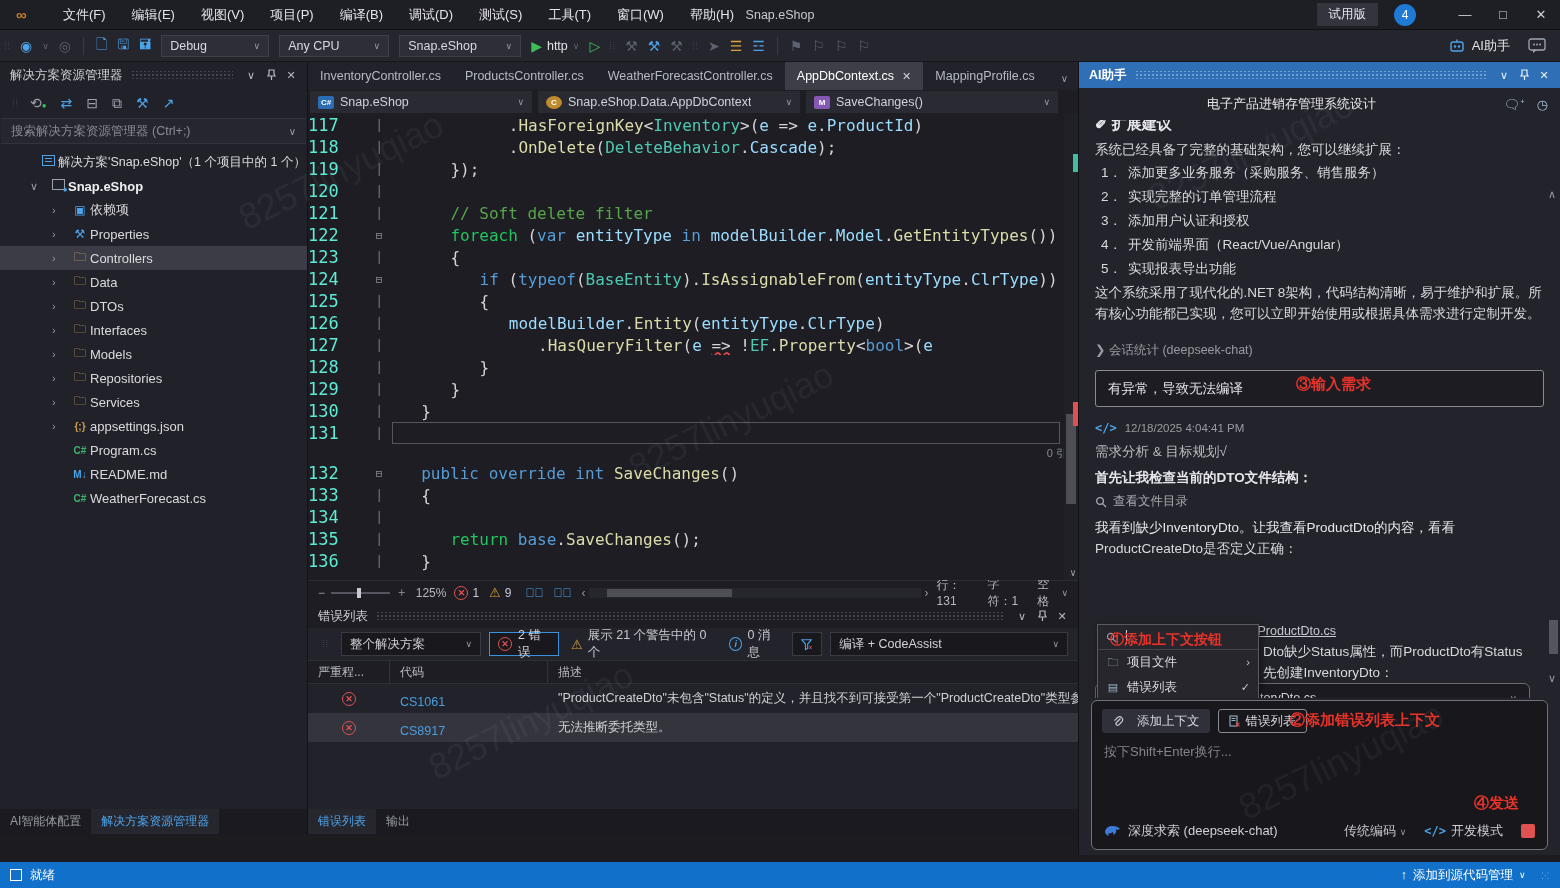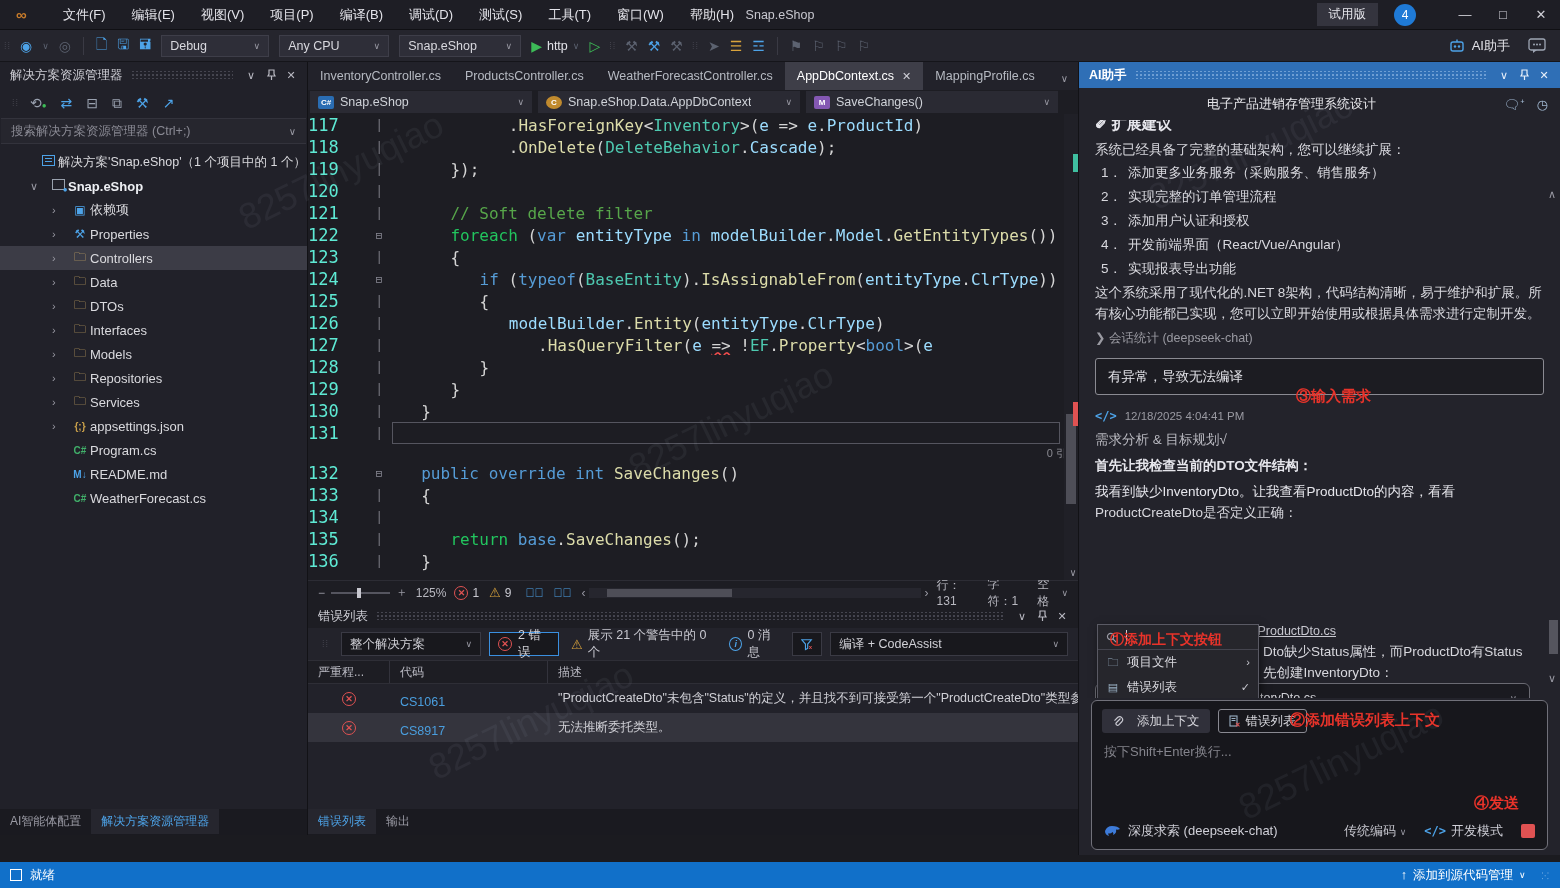--- a/index.html
+++ b/index.html
@@ -139,21 +139,21 @@
   .ai-title-row { height:32px; display:flex; align-items:center; padding:0 12px; }
   .ai-title { flex:1; text-align:center; color:#e6e6ea; font-size:13px; }
   .ai-tr-ic { color:#9fb6cf; margin-left:12px; font-size:13px; }
   .ai-content { position:absolute; left:0; right:0; top:58px; height:578px; padding:0 16px; overflow:hidden;
      font-size:13.5px; line-height:21px; color:#d8d8de; }
   .clip-head { height:15px; overflow:hidden; position:relative; margin-bottom:4px; }
   .clip-head > div { position:absolute; top:-7px; font-weight:bold; color:#e8e8ee; font-size:15px;}
   .ai-li { height:24px; display:flex; align-items:center; padding-left:6px; }
   .ai-num { margin-right:6px; }
   .ai-para { margin-top:2px; }
-  .ai-stats { color:#9a9aa2; font-size:12.5px; margin-top:4px; }
+  .ai-stats { color:#9a9aa2; font-size:12.5px; margin-top:16px; }
   .user-box { margin-top:9px; height:37px; border:1px solid #8a8a92; border-radius:3px; background:#1c1c22;
      display:flex; align-items:center; padding:0 12px; color:#e2e2e8; position:relative;}
   .ts-row { margin-top:11px; display:flex; align-items:center; gap:8px; }
   .code-glyph { color:#4da3e8; font-family:"DejaVu Sans Mono",monospace; font-size:12px; font-weight:bold;}
   .ts { color:#9a9aa2; font-size:11.5px; }
   .reply-strong { font-weight:bold; color:#e6e6ec; margin-top:5px; }
   .reply-dim { color:#b9b9c0; margin-top:2px; }
   .tool-line { color:#a8a8b0; font-size:12.5px; margin-top:3px; display:flex; align-items:center; gap:6px;}
   .floatline { position:absolute; white-space:nowrap; }
   .file-link { color:#c8c8d0; text-decoration:underline; font-size:12.5px; }
@@ -603,29 +603,36 @@
           <div class="ai-li">
             <span class="ai-num">5．</span>
             <span>实现报表导出功能</span>
           </div>
         </div>
       <div class="ai-para">这个系统采用了现代化的.NET 8架构，代码结构清晰，易于维护和扩展。所有核心功能都已实现，您可以立即开始使用或根据具体需求进行定制开发。</div>
       <div class="ai-stats">❯ <span>会话统计 (deepseek-chat)</span></div>
 
       <div class="user-box">
         <span>有异常，导致无法编译</span>
-        <span class="annot" style="left:200px;top:26px">③输入需求</span>
+        <span class="annot" style="left:200px;top:2px">③输入需求</span>
       </div>
 
       <div class="ts-row">
         <span class="code-glyph">&lt;/&gt;</span>
         <span class="ts">12/18/2025 4:04:41 PM</span>
       </div>
       <div class="reply-dim">需求分析 &amp; 目标规划√</div>
       <div class="reply-strong">首先让我检查当前的DTO文件结构：</div>
+      <div class="tool-line">
+        <svg width="12" height="12" viewBox="0 0 12 12">
+          <circle cx="5" cy="5" r="3.4" fill="none" stroke="#a8a8b0" stroke-width="1.3"></circle>
+            <line x1="7.6" y1="7.6" x2="11" y2="11" stroke="#a8a8b0" stroke-width="1.3"></line>
+        </svg>
+        <span>查看文件目录</span>
+      </div>
       <div class="reply-strong" style="font-weight:normal">我看到缺少InventoryDto。让我查看ProductDto的内容，看看</div>
       <div>ProductCreateDto是否定义正确：</div>
 
       <div class="floatline" style="left:175px; top:500px">
         <span class="file-link">\ProductDto.cs</span>
       </div>
       <div class="floatline" style="left:184px; top:521px">Dto缺少Status属性，而ProductDto有Status</div>
       <div class="floatline" style="left:184px; top:542px">先创建InventoryDto：</div>
 
       <div class="ai-codeblock" style="top:563px">

